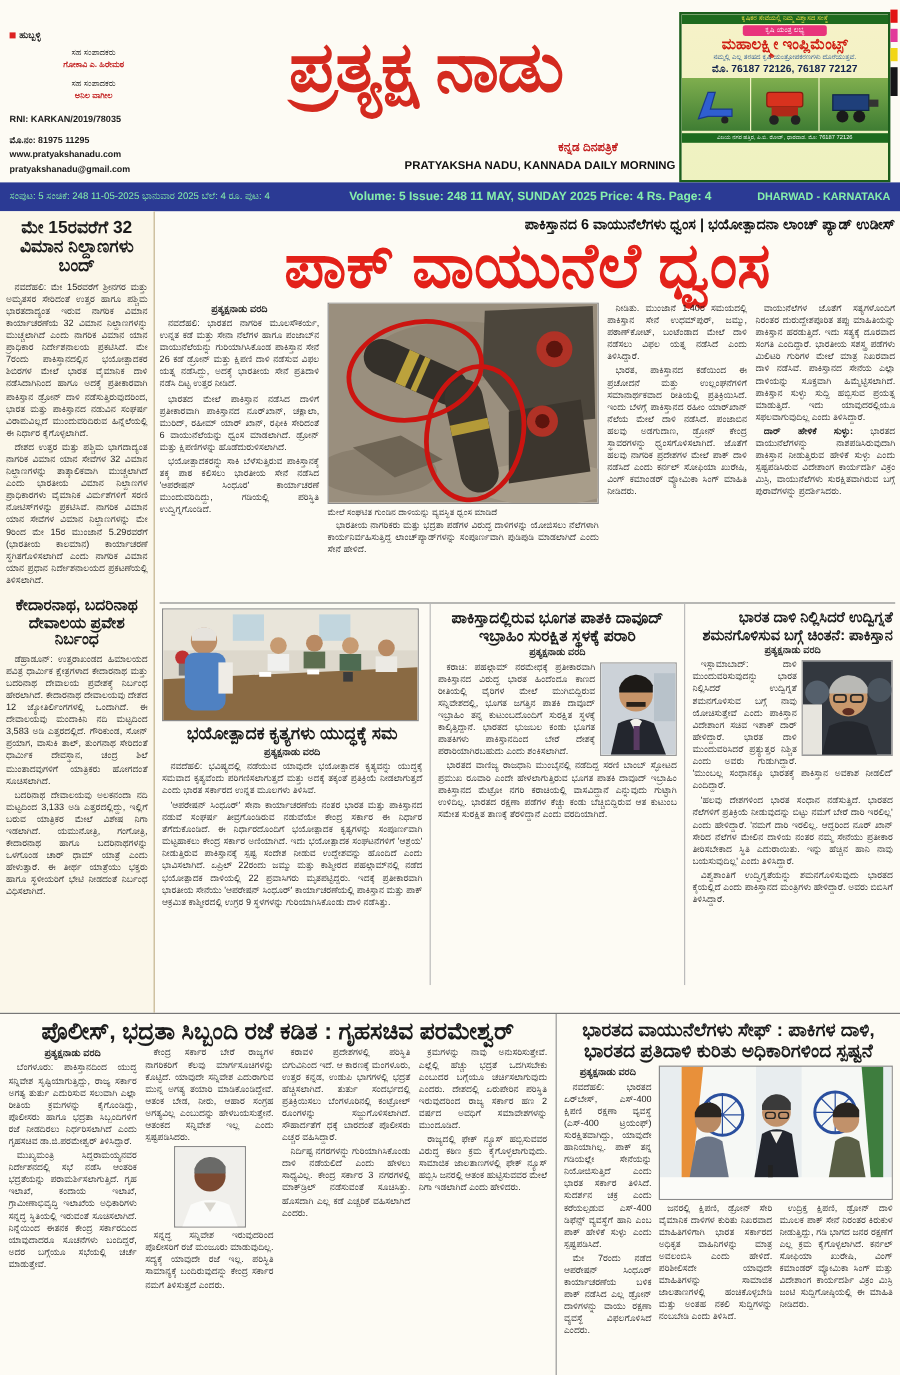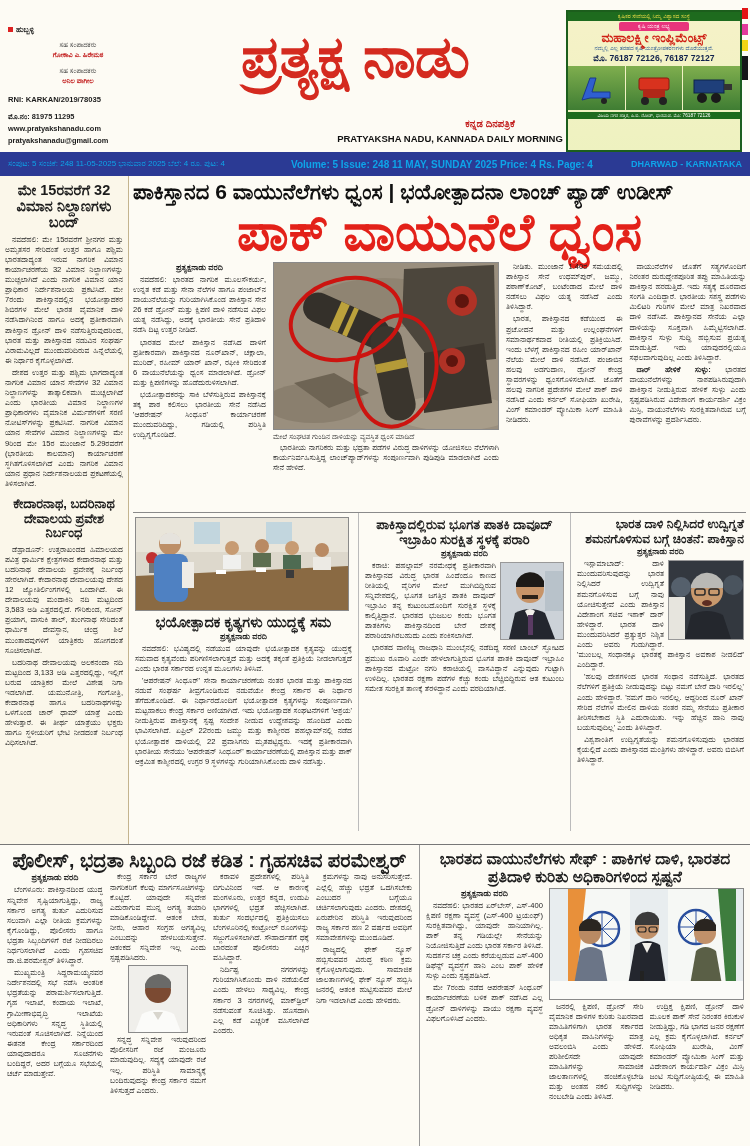--- a/index.html
+++ b/index.html
@@ -28,53 +28,53 @@
              text-align:center;border-radius:2px;padding:1px 0;}
   .ad-title{color:#cf1d12;font-size:12.5px;font-weight:800;text-align:center;line-height:1.05;}
   .ad-sub{color:#184a8c;font-size:5.8px;text-align:center;padding:0 3px;}
   .ad-phone{color:#11224d;font-size:8.6px;font-weight:bold;text-align:center;margin-top:1px;}
   .ad-photos{display:flex;gap:1px;margin-top:2px;height:44px;}
   .ad-photos .ph{flex:1;background:linear-gradient(180deg,#7fae4e,#3f7d33);display:flex;align-items:center;justify-content:center;}
   .ad-addr{background:#1e6b1e;color:#fff;font-size:4.8px;text-align:center;padding:1px 2px;margin-top:2px;}
   .edge-marks{position:absolute;right:2px;top:8px;width:6px;}
   .edge-marks span{display:block;width:6px;height:11px;margin-bottom:5px;}
   
-  .infobar{position:absolute;top:152px;left:0;right:0;height:24px;background:#2b3a94;color:#0ea5e9;
+  .infobar{position:absolute;top:152px;left:0;right:0;height:24px;background:#2b3a94;color:#86efac;
            display:flex;align-items:center;padding:0 8px;box-sizing:border-box;}
   .ib-kn{font-size:8px;}
   .ib-en{font-size:10px;font-weight:bold;margin-left:28px;flex:1;text-align:center;}
   .ib-rg{font-size:9px;font-weight:bold;}
   
   .content{position:absolute;top:176px;left:0;right:0;bottom:0;display:flex;flex-direction:column;}
   .row-top{display:flex;height:668px;overflow:hidden;}
   .rail{width:129px;box-sizing:border-box;border-right:1px solid #c7b astro;border-right:1px solid #c4b48e;
         padding:4px 5px;overflow:hidden;background:#fbf7ea;}
   .rail .hl{font-size:14.5px;font-weight:800;text-align:center;line-height:1.12;margin:2px 0 4px;}
   .rail .hl2{font-size:13px;font-weight:700;text-align:center;line-height:1.12;margin:8px 0 4px;}
   .main-top{flex:1;padding:0 4px;box-sizing:border-box;overflow:hidden;}
-  .kicker{font-size:21px;font-weight:800;text-align:left;margin:4px 0 2px;color:#101010;}
+  .kicker{font-size:12px;font-weight:800;text-align:right;margin:4px 0 2px;color:#101010;}
   .mega{font-size:52px;font-weight:800;color:#e32119;text-align:center;line-height:1.0;margin:0 0 4px;}
   .story{display:flex;gap:7px;height:246px;overflow:hidden;margin-top:2px;}
   .s-col1{width:133px;} .s-mid{width:226px;} .s-col4{flex:1;} .s-col5{flex:1;}
   p.bp{margin:0 0 2px;font-size:7.6px;line-height:1.33;text-align:justify;text-indent:7px;}
   .byline{text-align:center;font-weight:bold;font-size:8px;margin:1px 0 2px;}
   .caption{font-size:7.2px;line-height:1.25;margin:2px 0;text-align:justify;}
   .under-cols{display:flex;gap:6px;}
   .under-cols>div{flex:1;}
   .lead-b{font-weight:bold;}
   .mid-band{display:flex;border-top:1.5px solid #8a8a8a;height:318px;overflow:hidden;margin-top:4px;}
   .mid1{width:226px;box-sizing:border-box;border-right:1px solid #bbb;padding:4px 6px 0 2px;overflow:hidden;}
   .mid2{width:212px;box-sizing:border-box;border-right:1px solid #bbb;padding:4px 6px 0 6px;overflow:hidden;}
   .mid3{flex:1;padding:4px 2px 0 6px;overflow:hidden;}
   .h-mid1{font-size:14.5px;font-weight:800;text-align:center;line-height:1.15;margin:3px 0 1px;}
   .h-mid2{font-size:13px;font-weight:800;text-align:center;line-height:1.18;margin:0 0 1px;}
   .h-mid3{font-size:12.2px;font-weight:800;text-align:right;line-height:1.2;margin:0 0 1px;}
   .float-r{float:right;margin:1px 0 2px 4px;border:1px solid #999;}
   .row-bottom{flex:1;display:flex;border-top:1.5px solid #777;overflow:hidden;}
-  .bot-left{width:420px;box-sizing:border-box;border-right:1px solid #999;padding:3px 7px;overflow:hidden;}
+  .bot-left{width:464px;box-sizing:border-box;border-right:1px solid #999;padding:3px 7px;overflow:hidden;}
   .bot-right{flex:1;padding:3px 6px;overflow:hidden;}
   .h-bot1{font-size:19.5px;font-weight:800;text-align:center;line-height:1.1;margin:2px 0 1px;}
   .h-bot2{font-size:15.5px;font-weight:800;text-align:center;line-height:1.18;margin:2px 0 1px;}
   .bl-cols{display:flex;gap:7px;margin-top:1px;}
   .bl-cols>div{flex:1;overflow:hidden;}
   .br-row{display:flex;gap:6px;margin-top:1px;}
   .br-c1{width:122px;overflow:hidden;}
   .br-right{flex:1;}
   .br-under{display:flex;gap:6px;margin-top:2px;}
   .br-under>div{flex:1;overflow:hidden;}

